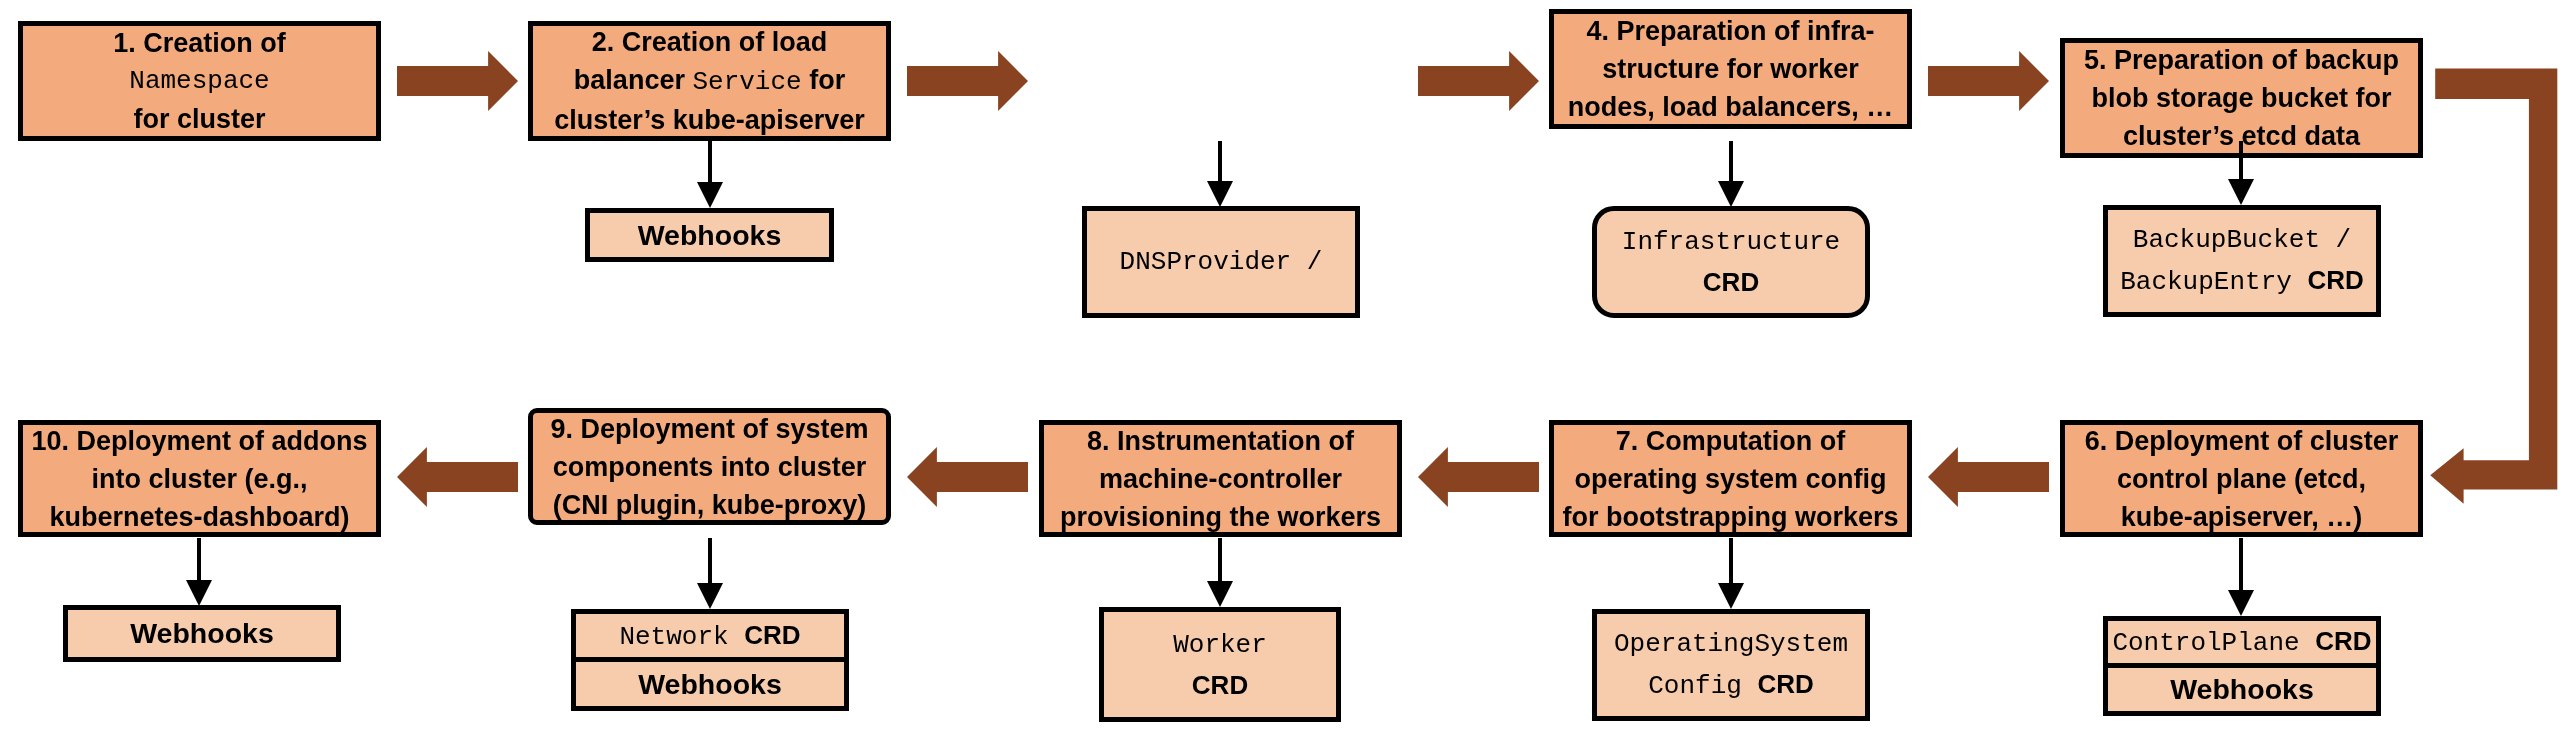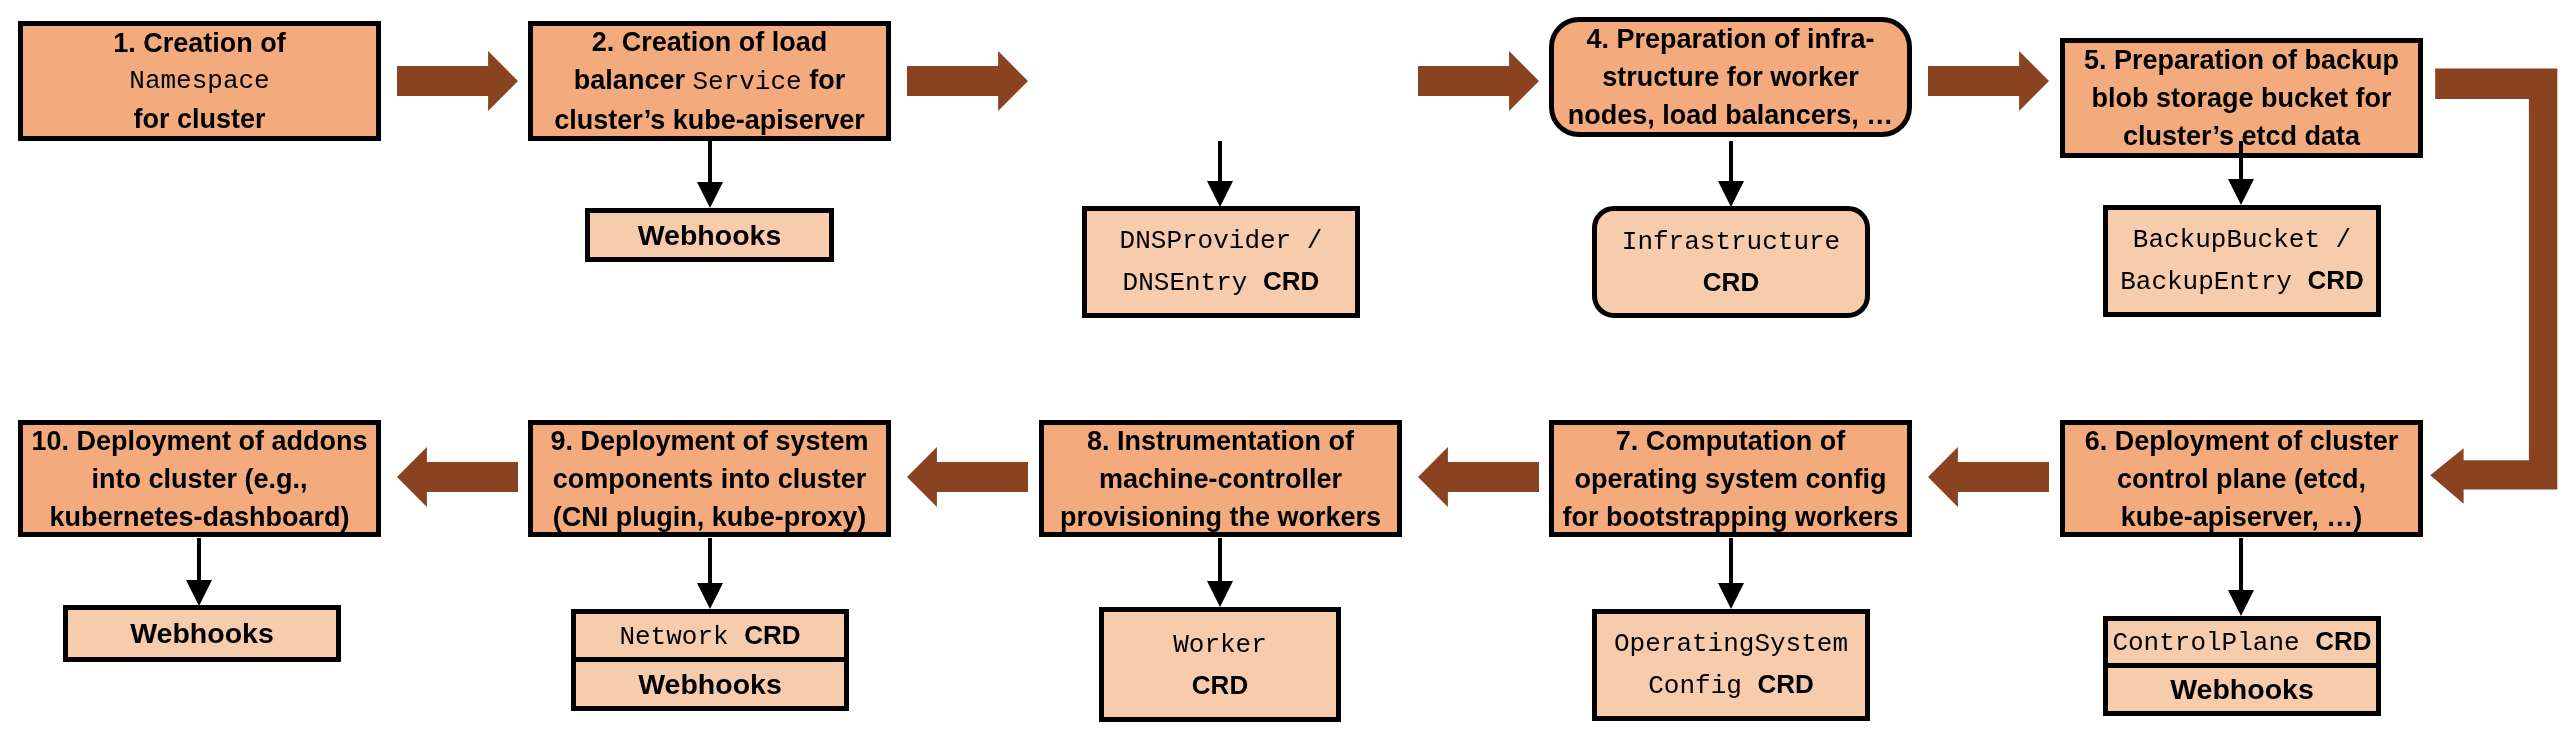--- a/index.html
+++ b/index.html
@@ -109,21 +109,21 @@
     <div class="bline">for cluster</div>
   </div>
 
   <div class="mainbox" style="left:528px; top:21.4px;">
     <div class="bline">2. Creation of load</div>
     <div class="bline"><span>balancer </span><span class="mono">Service</span><span> for</span></div>
     <div class="bline">cluster’s kube-apiserver</div>
   </div>
 
 
-  <div class="mainbox" style="left:1549px; top:17px;border-radius:30px;">
+  <div class="mainbox" style="left:1549px; top:9px;">
     <div class="bline">4. Preparation of infra-</div>
     <div class="bline">structure for worker</div>
     <div class="bline">nodes, load balancers, …</div>
   </div>
 
   <div class="mainbox" style="left:2060px; top:38px;">
     <div class="bline">5. Preparation of backup</div>
     <div class="bline">blob storage bucket for</div>
     <div class="bline">cluster’s etcd data</div>
   </div>
@@ -161,40 +161,39 @@
       <div class="stem"></div>
       <div class="ahead"></div>
     </div>
 
   <div class="subbox" style="left:585px; top:208px; width:249px; height:54px;">
     <div class="wlabel">Webhooks</div>
   </div>
 
   <div class="subbox" style="left:1082px; top:206px; width:278px; height:112px;">
     <div class="sline">DNSProvider /</div>
-    <div class="sline"><span>DNSEntry </span><span class="crd">CRD</span></div>
   </div>
 
   <div class="subbox" style="left:1592px; top:206px; width:278px; height:112px;border-radius:22px;">
     <div class="sline">Infrastructure</div>
     <div class="sline crd">CRD</div>
   </div>
 
   <div class="subbox" style="left:2103px; top:205px; width:278px; height:112px;">
     <div class="sline">BackupBucket /</div>
     <div class="sline"><span>BackupEntry </span><span class="crd">CRD</span></div>
   </div>
 
   <div class="mainbox h165" style="left:18px; top:420px;">
     <div class="bline">10. Deployment of addons</div>
     <div class="bline">into cluster (e.g.,</div>
     <div class="bline">kubernetes-dashboard)</div>
   </div>
 
-  <div class="mainbox h165" style="left:528px; top:420px;">
+  <div class="mainbox h165" style="left:528px; top:408px;border-radius:9px;">
     <div class="bline">9. Deployment of system</div>
     <div class="bline">components into cluster</div>
     <div class="bline">(CNI plugin, kube-proxy)</div>
   </div>
 
   <div class="mainbox h165" style="left:1039px; top:420px;">
     <div class="bline">8. Instrumentation of</div>
     <div class="bline">machine-controller</div>
     <div class="bline">provisioning the workers</div>
   </div>

